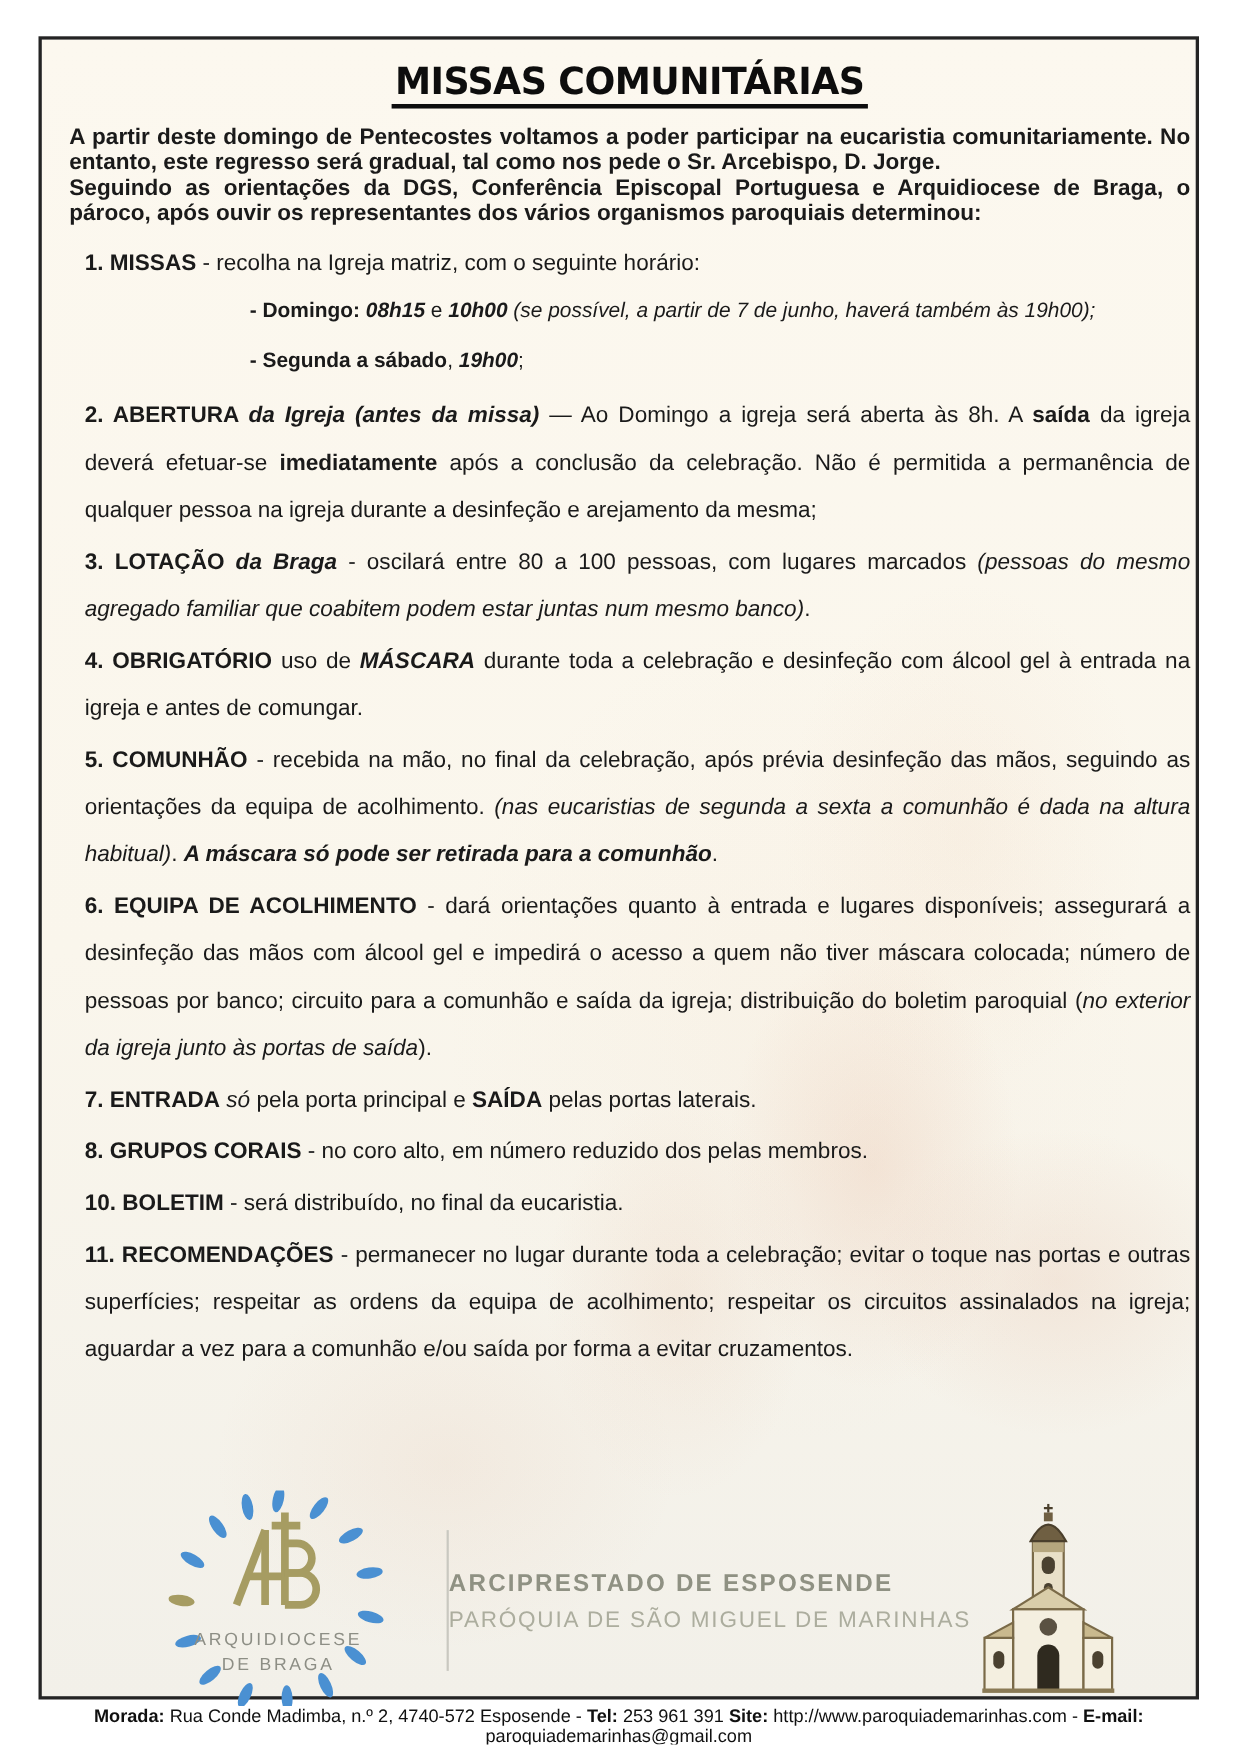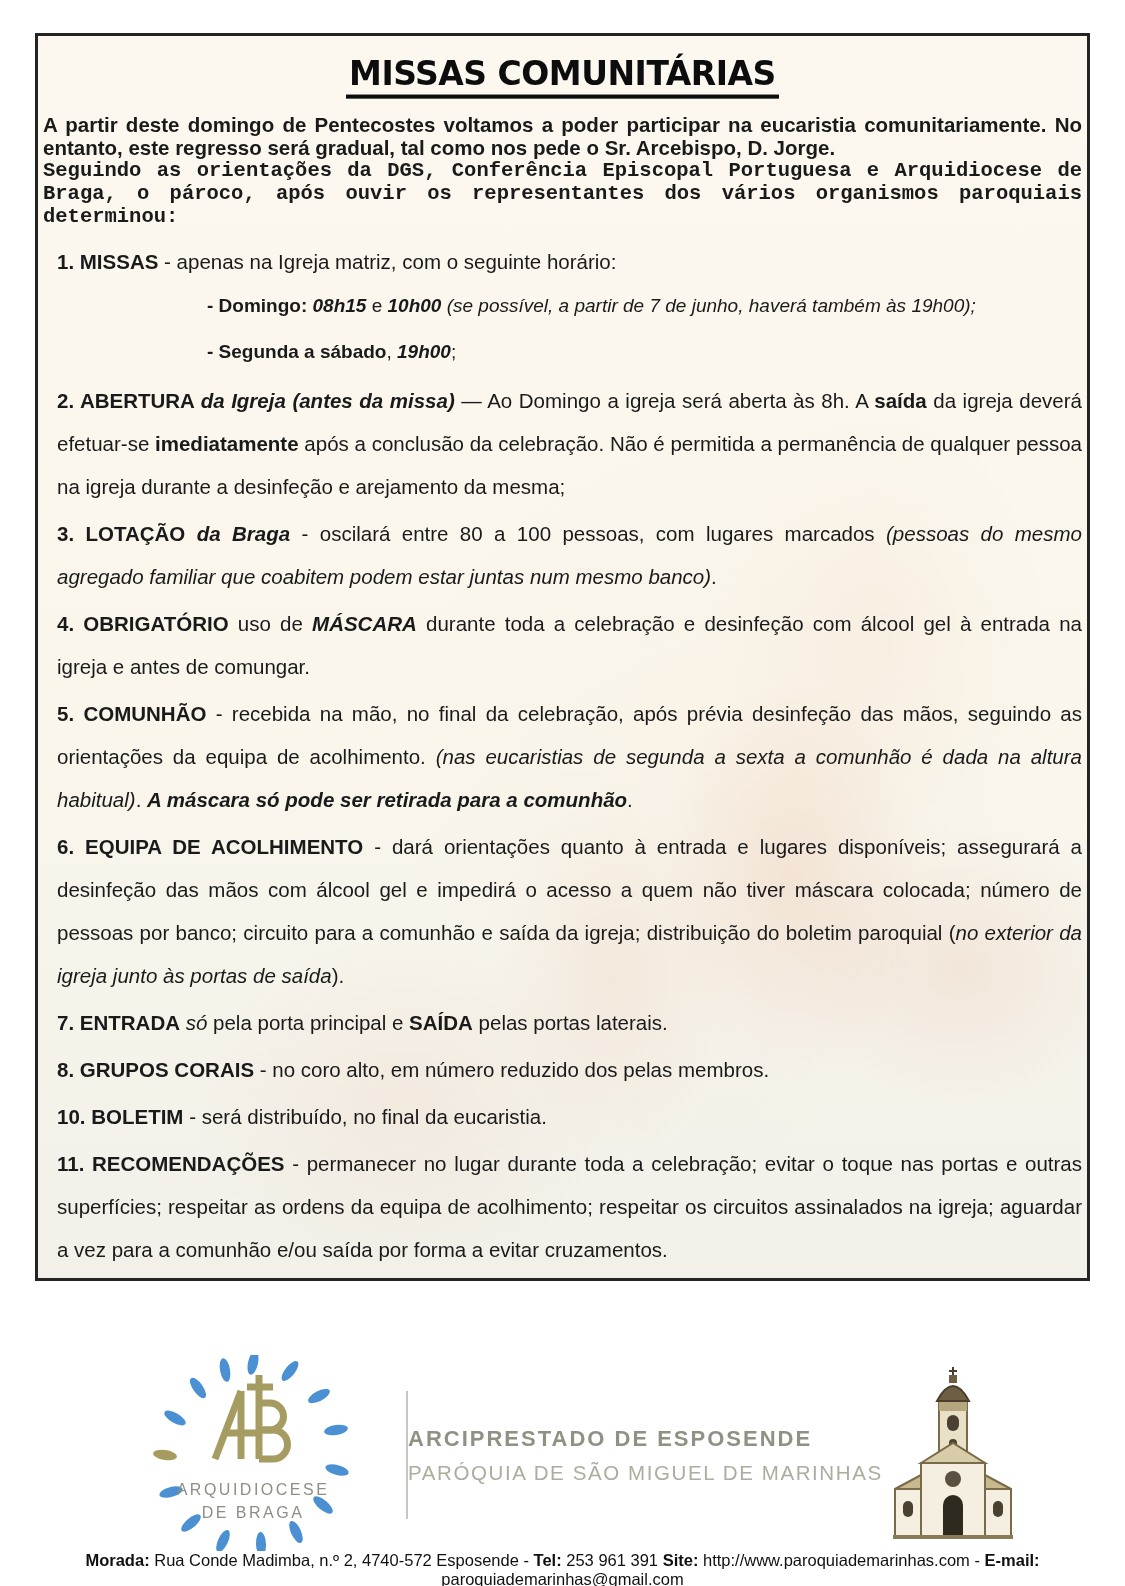--- a/index.html
+++ b/index.html
@@ -2,40 +2,41 @@
 <html><head>
 <meta charset="utf-8">
 <style>
   html,body{margin:0;padding:0;}
   body{
     width:1125px;height:1586px;position:relative;background:#ffffff;
     font-family:"Liberation Sans",sans-serif;color:#1a1a1a;
     -webkit-font-smoothing:antialiased;
   }
   .sheet{
-    position:absolute;left:35px;top:33px;width:1055px;height:1248px;
+    position:absolute;left:35px;top:33px;width:1055px;height:1512px;
     box-sizing:border-box;border:3px solid #242424;
     background:
       radial-gradient(ellipse 190px 290px at 72% 68%, rgba(224,168,138,0.20), rgba(224,168,138,0) 70%),
       radial-gradient(ellipse 240px 200px at 88% 75%, rgba(219,160,128,0.16), rgba(219,160,128,0) 70%),
       radial-gradient(ellipse 170px 260px at 55% 76%, rgba(226,178,148,0.15), rgba(226,178,148,0) 70%),
       radial-gradient(ellipse 230px 320px at 80% 48%, rgba(233,195,165,0.12), rgba(233,195,165,0) 72%),
       radial-gradient(ellipse 300px 240px at 35% 86%, rgba(222,172,142,0.12), rgba(222,172,142,0) 70%),
       radial-gradient(ellipse 420px 500px at 65% 60%, rgba(238,210,185,0.10), rgba(238,210,185,0) 75%),
       linear-gradient(180deg,#fcf8ef 0%,#faf6ec 55%,#f2f0e9 100%);
+    padding-left: 20px;
   }
   .content{padding:10px 5px 0 5px;}
   .title-wrap{text-align:center;margin:8px 0 0 0;}
   .title{
     display:inline-block;font-family:"DejaVu Sans",sans-serif;
     font-size:33px;font-weight:bold;letter-spacing:-0.5px;color:#0d0d0d;
     border-bottom:4px solid #0d0d0d;padding:0 3px 1px 3px;transform:scaleY(1.03);
   }
   .intro{font-size:20.5px;font-weight:bold;line-height:23px;text-align:justify;margin:15px 0 0 0;}
-  .intro + .intro{margin-top:0;font-family:Liberation Mono, monospace;}
+  .intro + .intro{margin-top:0;}
   .items{margin:12px 0 0 14px;}
   .item{font-size:20.5px;line-height:43px;text-align:justify;margin:4px 0 0 0;}
   .sub{font-size:19px;line-height:46px;margin:0 0 0 150px;}
   .b{font-weight:bold;}
   .i{font-style:italic;}
   .logo-row{position:absolute;left:0;right:0;top:1324px;height:190px;display:flex;align-items:center;}
   .ab-block{margin-left:110px;width:210px;text-align:center;flex:0 0 auto;}
   .v-divider{width:2px;height:128px;background:#c9c8c0;margin-left:48px;flex:0 0 auto;}
   .parish{flex:0 0 auto;}
   .parish-line1{font-size:22px;font-weight:bold;color:#8f9183;letter-spacing:2px;}
@@ -53,21 +54,21 @@
   <div class="content">
 
     <div class="title-wrap">
       <span class="title">MISSAS COMUNITÁRIAS</span>
     </div>
 
     <p class="intro">A partir deste domingo de Pentecostes voltamos a poder participar na eucaristia comunitariamente. No entanto, este regresso será gradual, tal como nos pede o Sr. Arcebispo, D. Jorge.</p>
     <p class="intro">Seguindo as orientações da DGS, Conferência Episcopal Portuguesa e Arquidiocese de Braga, o pároco, após ouvir os representantes dos vários organismos paroquiais determinou:</p>
 
     <div class="items">
-        <p class="item"><span class="b">1. MISSAS</span><span> - apenas na Igreja matriz, com o seguinte horário:</span></p>
+        <p class="item"><span class="b">1. MISSAS</span><span> - recolha na Igreja matriz, com o seguinte horário:</span></p>
         <p class="sub"><span class="b">- Domingo: </span><span class="b i">08h15</span><span> e </span><span class="b i">10h00</span><span class="i"> (se possível, a partir de 7 de junho, haverá também às 19h00);</span></p>
         <p class="sub"><span class="b">- Segunda a sábado</span><span>, </span><span class="b i">19h00</span><span>;</span></p>
         <p class="item"><span class="b">2. ABERTURA </span><span class="b i">da Igreja (antes da missa)</span><span> — Ao Domingo a igreja será aberta às 8h. A </span><span class="b">saída</span><span> da igreja deverá efetuar-se </span><span class="b">imediatamente</span><span> após a conclusão da celebração. Não é permitida a permanência de qualquer pessoa na igreja durante a desinfeção e arejamento da mesma;</span></p>
         <p class="item"><span class="b">3. LOTAÇÃO </span><span class="b i">da Braga</span><span> - oscilará entre 80 a 100 pessoas, com lugares marcados </span><span class="i">(pessoas do mesmo agregado familiar que coabitem podem estar juntas num mesmo banco)</span><span>.</span></p>
         <p class="item"><span class="b">4. OBRIGATÓRIO</span><span> uso de </span><span class="b i">MÁSCARA</span><span> durante toda a celebração e desinfeção com álcool gel à entrada na igreja e antes de comungar.</span></p>
         <p class="item"><span class="b">5. COMUNHÃO</span><span> - recebida na mão, no final da celebração, após prévia desinfeção das mãos, seguindo as orientações da equipa de acolhimento. </span><span class="i">(nas eucaristias de segunda a sexta a comunhão é dada na altura habitual)</span><span>. </span><span class="b i">A máscara só pode ser retirada para a comunhão</span><span>.</span></p>
         <p class="item"><span class="b">6. EQUIPA DE ACOLHIMENTO</span><span> - dará orientações quanto à entrada e lugares disponíveis; assegurará a desinfeção das mãos com álcool gel e impedirá o acesso a quem não tiver máscara colocada; número de pessoas por banco; circuito para a comunhão e saída da igreja; distribuição do boletim paroquial (</span><span class="i">no exterior da igreja junto às portas de saída</span><span>).</span></p>
         <p class="item"><span class="b">7. ENTRADA</span><span> </span><span class="i">só</span><span> pela porta principal e </span><span class="b">SAÍDA</span><span> pelas portas laterais.</span></p>
         <p class="item"><span class="b">8. GRUPOS CORAIS</span><span> - no coro alto, em número reduzido dos pelas membros.</span></p>
         <p class="item"><span class="b">10. BOLETIM</span><span> - será distribuído, no final da eucaristia.</span></p>

